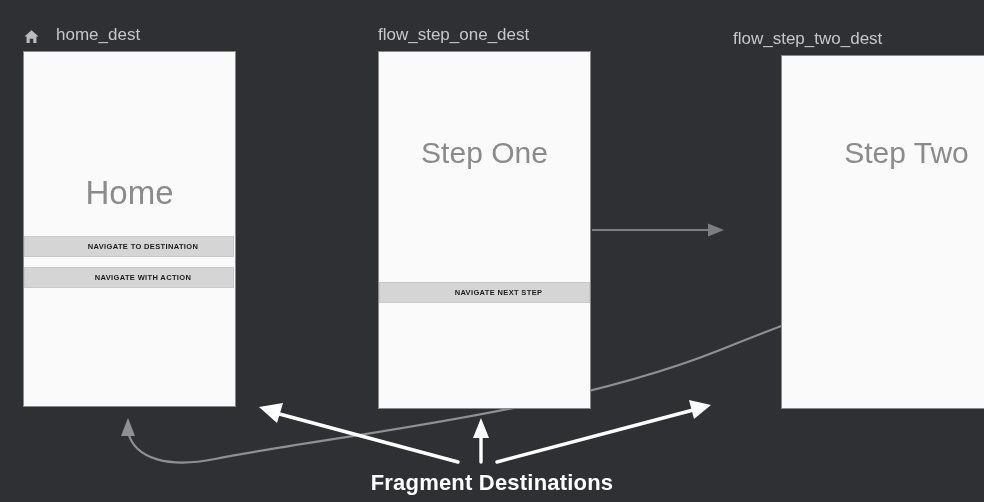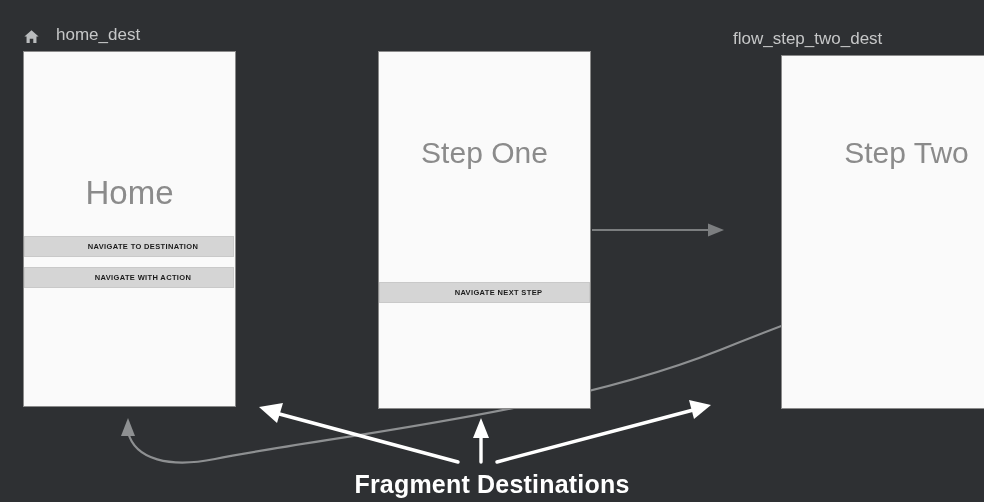--- a/index.html
+++ b/index.html
@@ -128,21 +128,21 @@
   #node-step-two .btn-0 { top: 226px; left: 0; right: 0; }
 
   
   #caption {
     position: absolute;
     left: 0;
     right: 0;
     top: 470px;
     text-align: center;
     color: #ffffff;
-    font-size: 25px;
+    font-size: 22px;
     font-weight: bold;
     z-index: 8;
     letter-spacing: 0.2px;
   }
 </style>
 </head>
 <body>
 
 <div id="canvas">
 
@@ -167,20 +167,23 @@
       <span>home_dest</span>
     </div>
     <div class="card">
       <div class="card-title">Home</div>
       <div class="card-btn btn-0">NAVIGATE TO DESTINATION</div>
       <div class="card-btn btn-1">NAVIGATE WITH ACTION</div>
     </div>
   </div>
 
   <div class="node" id="node-step-one">
+    <div class="node-label">
+      <span>flow_step_one_dest</span>
+    </div>
     <div class="card">
       <div class="card-title">Step One</div>
       <div class="card-btn btn-0">NAVIGATE NEXT STEP</div>
     </div>
   </div>
 
   <div class="node" id="node-step-two">
     <div class="node-label">
       <span>flow_step_two_dest</span>
     </div>

